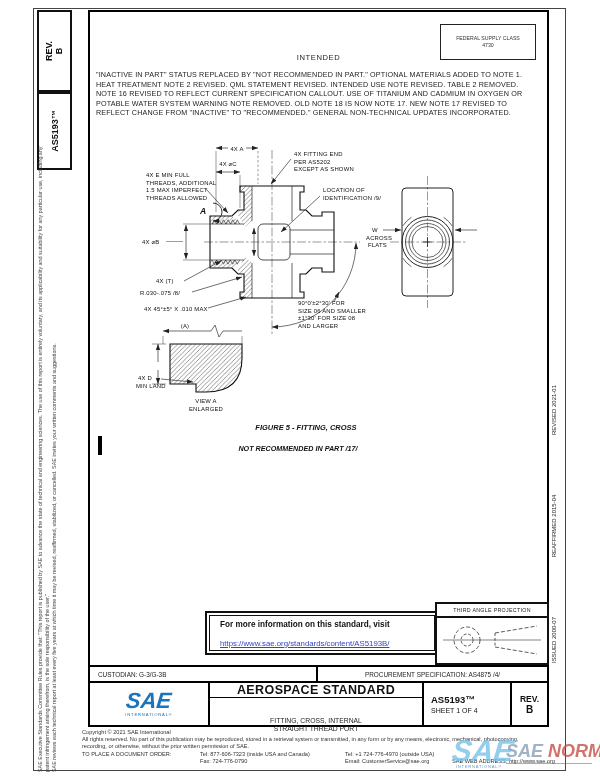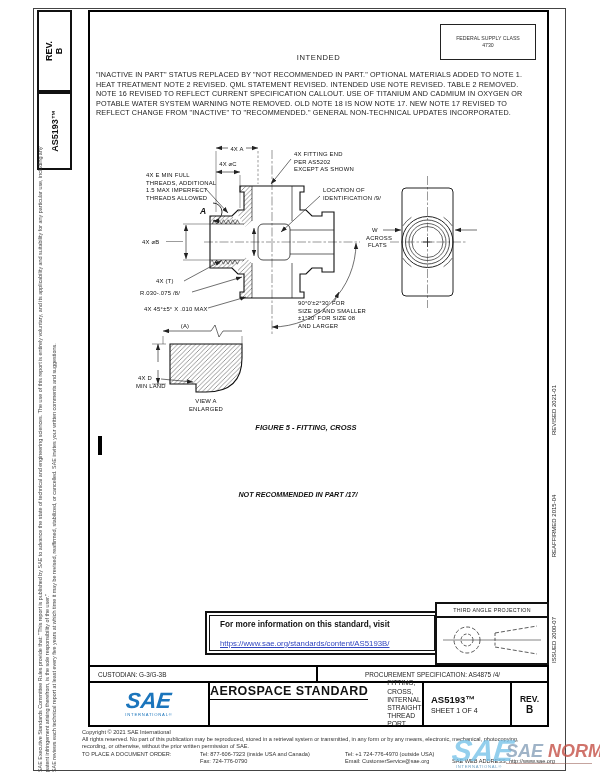--- a/index.html
+++ b/index.html
@@ -20,37 +20,37 @@
   .right-strip{left:551px;top:663px;width:278px;transform:rotate(-90deg);transform-origin:0 0;
                font-size:6px;color:#222;display:flex;justify-content:space-between;white-space:nowrap;}
   
   .main-frame{left:88px;top:10px;width:457px;height:713px;border:2px solid #000;}
   .fsc-box{left:440px;top:24px;width:94px;height:34px;border:1px solid #222;display:flex;flex-direction:column;
            align-items:center;justify-content:center;font-size:5.2px;line-height:7px;text-align:center;color:#333;}
   .rationale-title{left:88px;top:53px;width:461px;text-align:center;font-size:7.6px;letter-spacing:.6px;color:#222;}
   .rationale-text{left:96px;top:70px;width:440px;font-size:7.2px;line-height:9.6px;letter-spacing:.15px;color:#222;}
   .rev-bar{left:98px;top:436px;width:4px;height:19px;background:#000;}
   .fig-caption{left:88px;top:423px;width:436px;text-align:center;font-size:7.5px;font-weight:bold;font-style:italic;color:#111;}
-  .fig-status{left:88px;top:444px;width:420px;text-align:center;font-size:7.2px;font-weight:bold;font-style:italic;color:#111;margin-top:46px;}
+  .fig-status{left:88px;top:444px;width:420px;text-align:center;font-size:7.2px;font-weight:bold;font-style:italic;color:#111;}
   
   .info-outer{left:205px;top:611px;width:230px;height:40px;border:2px solid #111;}
   .info-inner{position:absolute;left:2px;top:2px;right:2px;bottom:2px;border:1px solid #111;padding:4px 0 11px 10px;}
   .info-line1{font-size:8.2px;font-weight:bold;color:#111;}
   .info-link{font-size:7.8px;color:#3146c0;text-decoration:underline;display:inline-block;margin-top:10px;}
   
   .proj-box{left:435px;top:602px;width:110px;height:59px;border:2px solid #111;background:#fff;}
   .proj-title{height:12px;border-bottom:2px solid #111;display:flex;align-items:center;justify-content:center;
               font-size:5.3px;letter-spacing:.3px;color:#222;}
   
   .row-cust{left:88px;top:665px;width:457px;height:14px;border-top:2px solid #000;border-left:2px solid #000;border-right:2px solid #000;display:flex;font-size:6.4px;color:#222;}
   .cell-cust{width:228px;border-right:2px solid #000;display:flex;align-items:center;padding-left:8px;box-sizing:border-box;}
   .cell-proc{flex:1;display:flex;align-items:center;justify-content:center;}
   .row-title{left:88px;top:681px;width:457px;height:42px;border:2px solid #000;display:flex;box-sizing:content-box;}
   .cell-logo{width:118px;border-right:2px solid #000;display:flex;flex-direction:column;align-items:center;justify-content:center;}
-  .cell-center{width:212px;border-right:2px solid #000;display:flex;flex-direction:row;gap:19px;}
+  .cell-center{width:212px;border-right:2px solid #000;display:flex;flex-direction:column;gap:19px;}
   .cc-top{height:16px;border-bottom:1.5px solid #000;display:flex;align-items:center;justify-content:center;
           font-size:12.5px;font-weight:bold;letter-spacing:.4px;}
   .cc-bottom{flex:1;display:flex;flex-direction:column;align-items:center;justify-content:center;
              font-size:6.8px;line-height:8.2px;color:#222;}
   .cell-num{width:88px;border-right:2px solid #000;display:flex;flex-direction:column;justify-content:center;padding-left:7px;box-sizing:border-box;}
   .num-doc{font-size:9.5px;font-weight:bold;}
   .num-sheet{font-size:7px;margin-top:2px;}
   .cell-rev{flex:1;display:flex;flex-direction:column;align-items:center;justify-content:center;}
   .rev-l{font-size:8.5px;font-weight:bold;}
   .rev-v{font-size:10px;font-weight:bold;}

